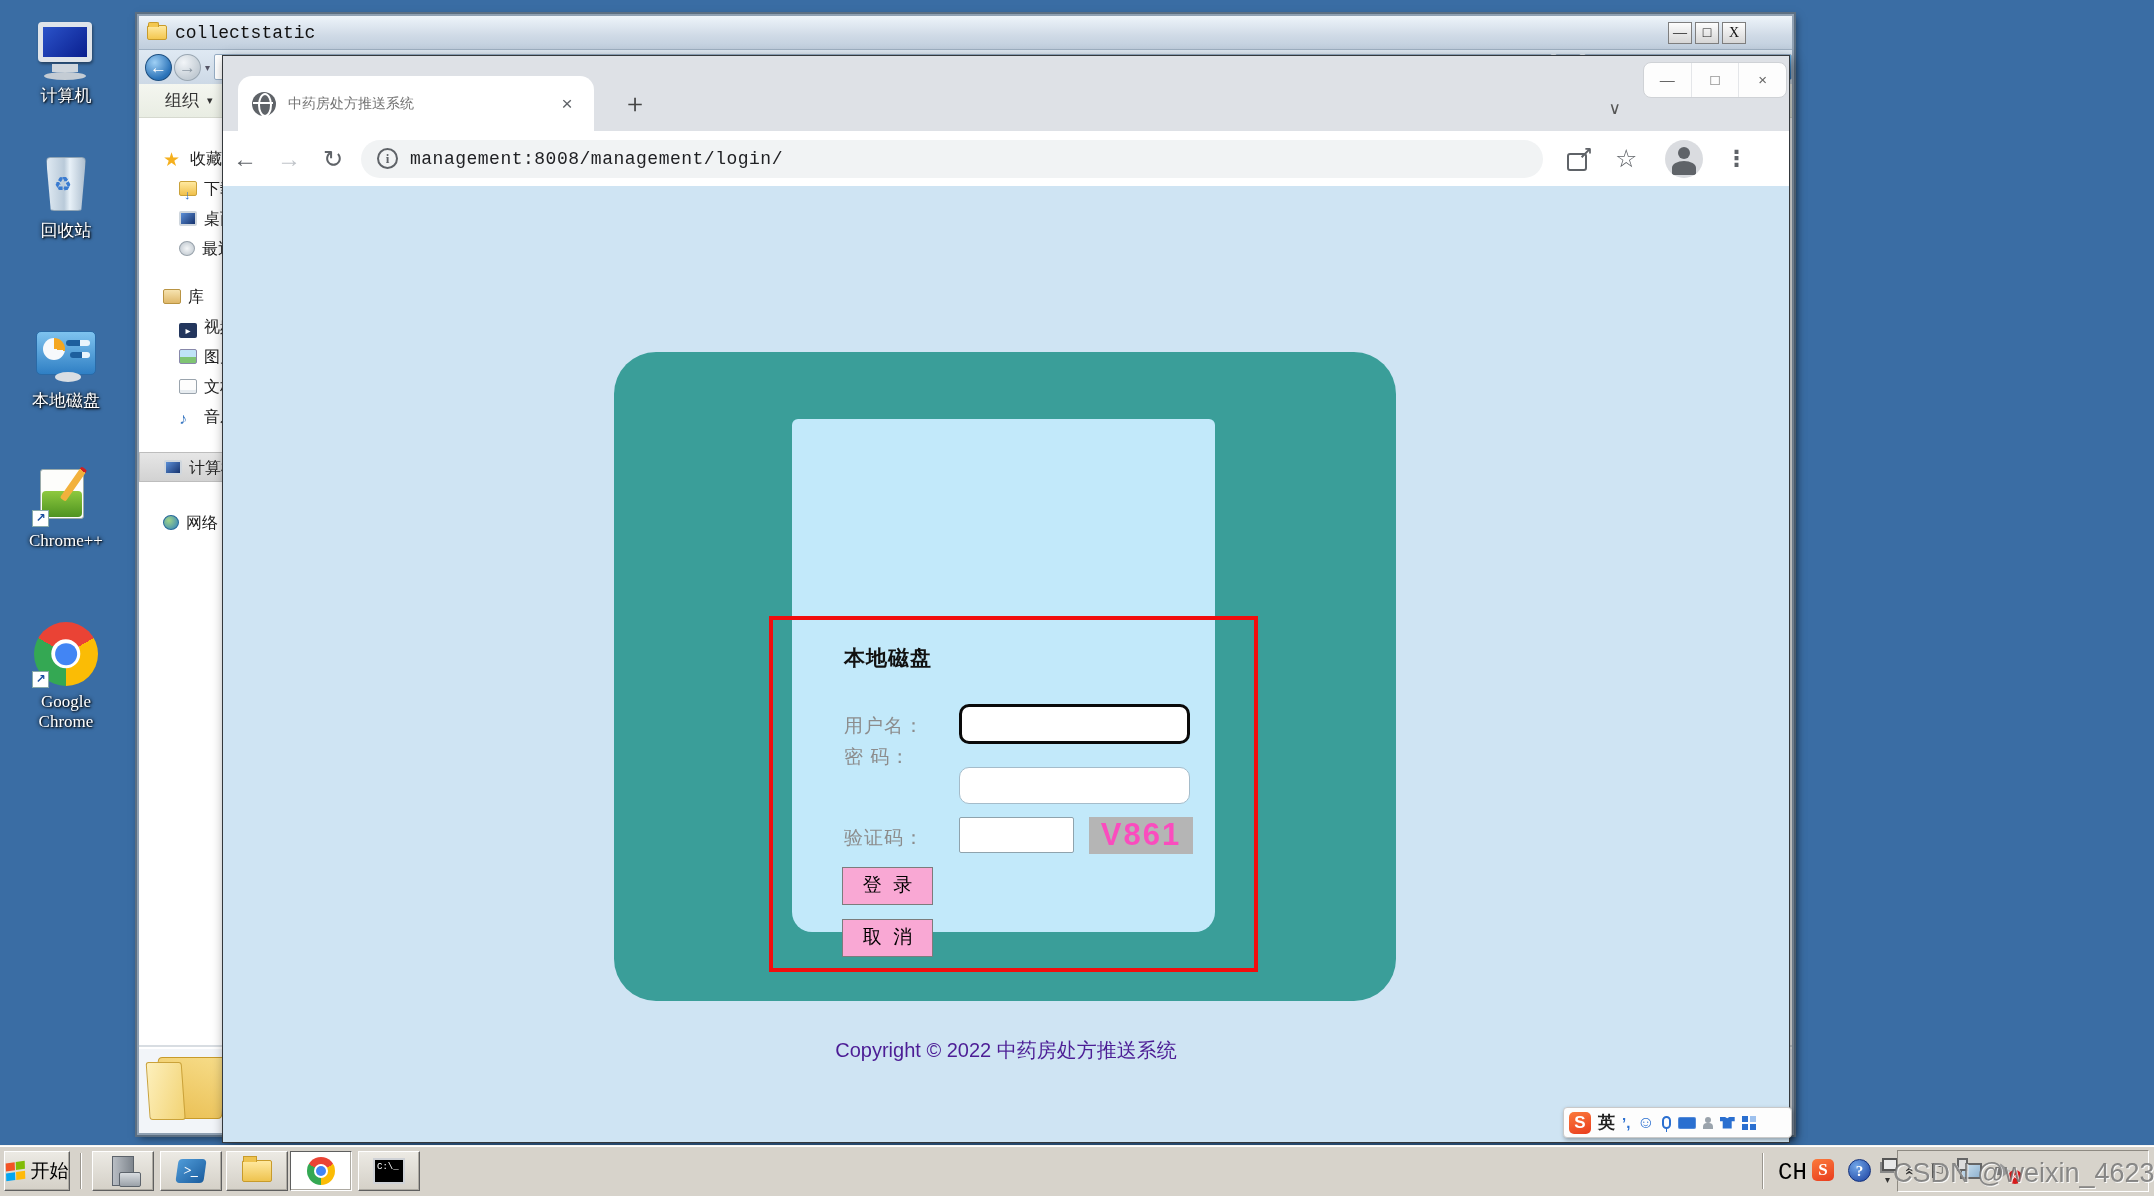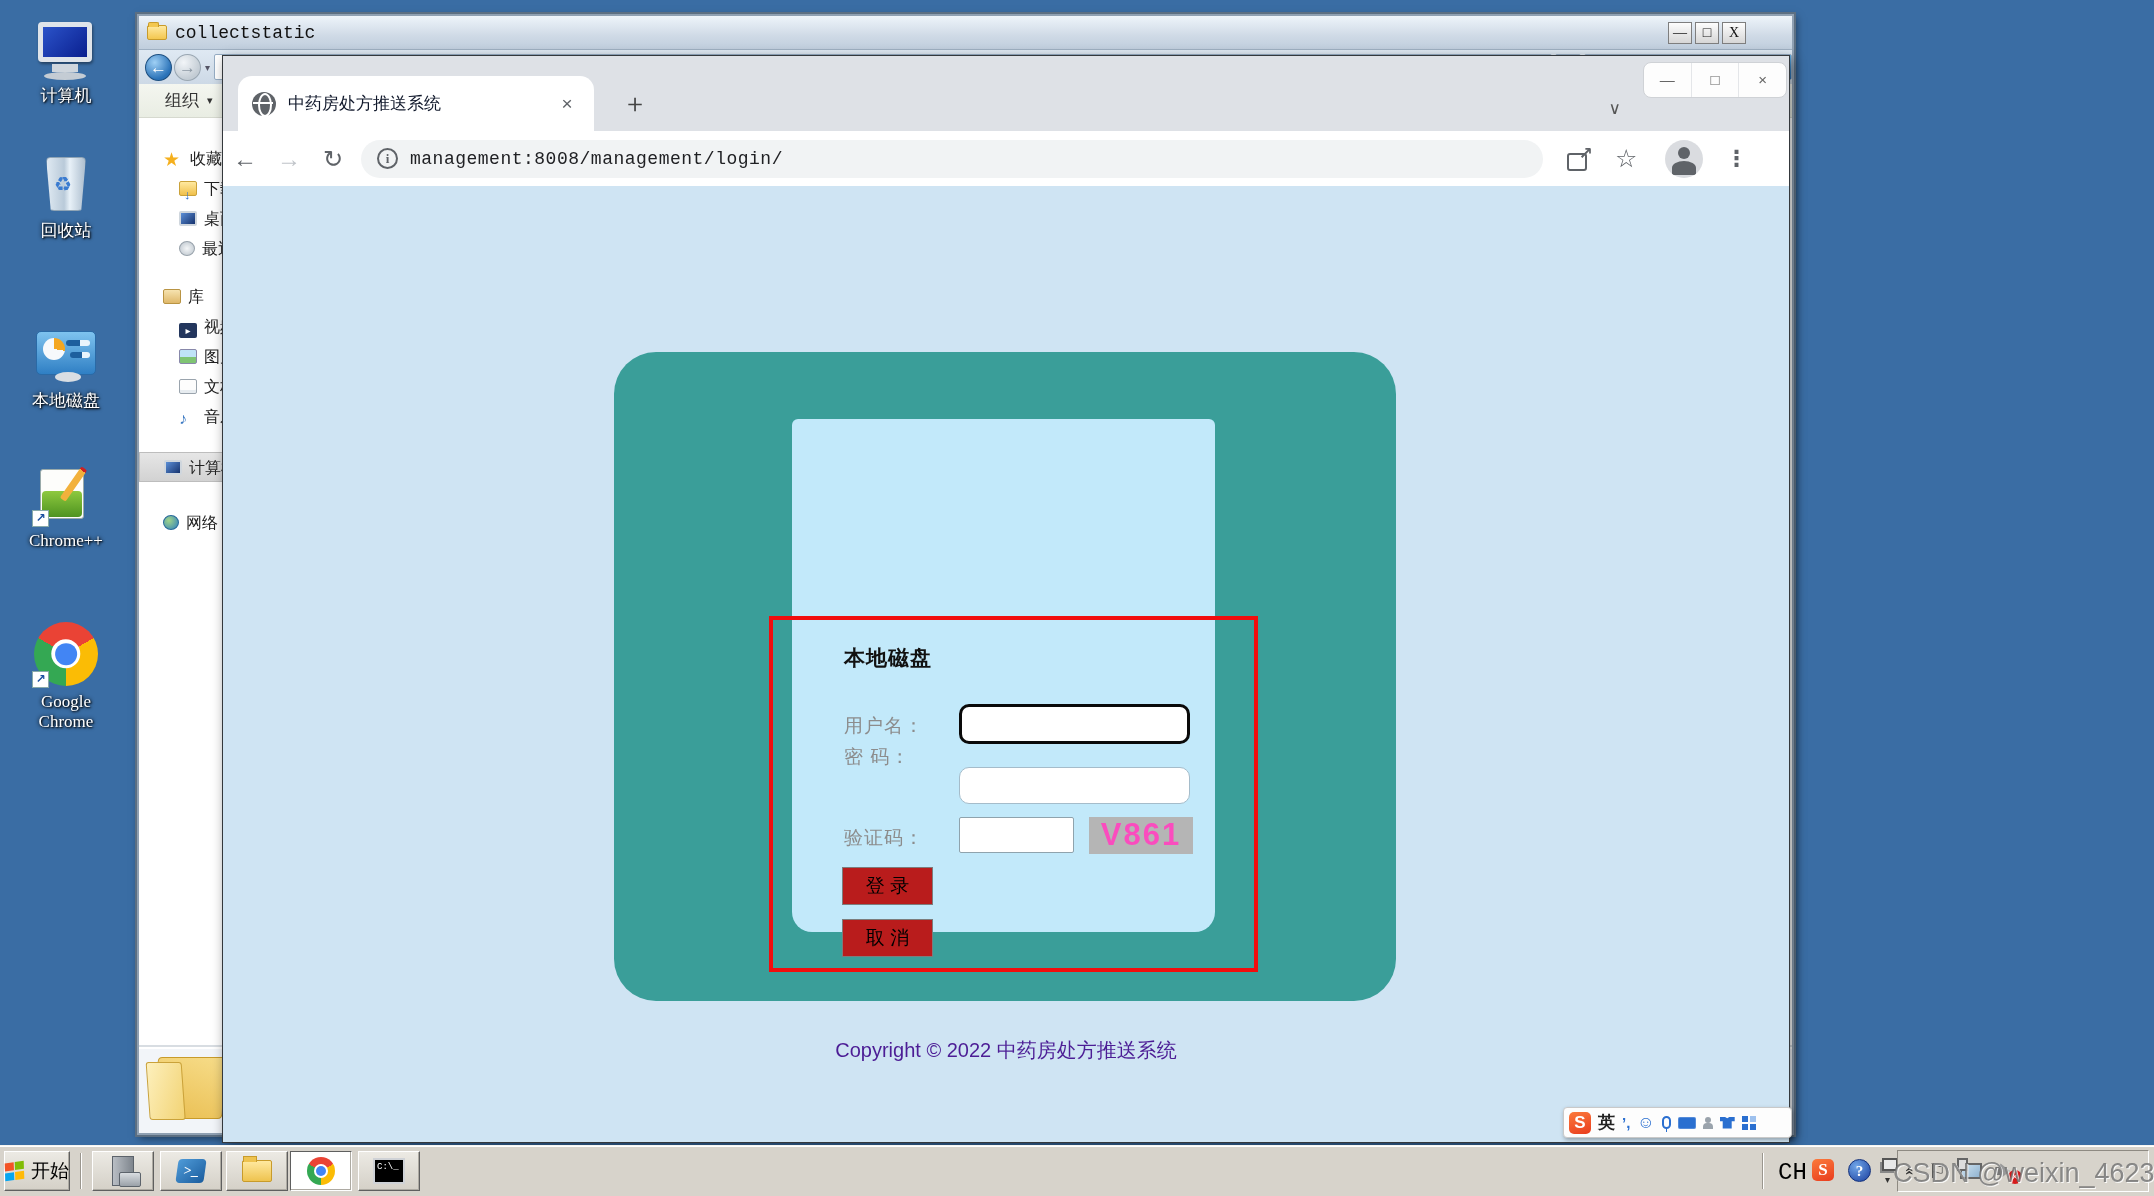--- a/index.html
+++ b/index.html
@@ -71,21 +71,21 @@
 .sbtn::after{content:"";position:absolute;left:15px;top:14px;width:6px;height:2px;background:#fff;transform:rotate(45deg)}
 .refbtn{width:26px;height:26px;background:linear-gradient(180deg,#fdfdfd,#dfe6ee);border:1px solid #96adc4;border-radius:2px;color:#2e8f3c;font-size:16px;text-align:center;line-height:24px;margin:0 3px}
 
 
 #chrome{left:222px;top:55px;width:1568px;height:1088px;background:#dee1e6;border:1px solid #34383c;box-shadow:3px 4px 12px rgba(0,0,0,.45)}
 #tabstrip{position:absolute;left:0;top:0;right:0;height:75px}
 #tab{position:absolute;left:15px;top:20px;width:356px;height:55px;background:#fff;border-radius:14px 14px 0 0;display:flex;align-items:center;padding:0 14px;gap:12px}
 .globe{width:24px;height:24px;border-radius:50%;background:#5f6368;position:relative;flex:none}
 .globe::before{content:"";position:absolute;left:6px;top:1px;width:10px;height:20px;border:2px solid #fff;border-radius:50%}
 .globe::after{content:"";position:absolute;left:1px;top:10px;width:20px;height:2px;background:#fff}
-#tab .ttext{font-size:17px;color:#0f172a;flex:1}
+#tab .ttext{font-size:14px;color:#737373;flex:1}
 .tclose{font-size:19px;color:#5f6368;width:26px;text-align:center}
 .newtab{position:absolute;left:394px;top:30px;width:36px;height:36px;font-size:26px;color:#444;text-align:center;line-height:34px;border-radius:50%}
 #winctl{position:absolute;right:2px;top:6px;width:144px;height:36px;background:#fdfdfd;border:1px solid #cfd2d6;border-radius:8px;display:flex}
 #winctl span{flex:1;text-align:center;line-height:33px;font-size:15px;color:#666;border-left:1px solid #e4e6e9}
 #winctl span:first-child{border-left:none}
 #tabchev{position:absolute;right:168px;top:42px;font-size:17px;color:#555}
 #toolbar{position:absolute;left:0;top:75px;right:0;height:55px;background:#fff;display:flex;align-items:center}
 .navico{font-size:24px;color:#5f6368;width:44px;text-align:center}
 .navico.dis{color:#c0c4c9}
 #omni{height:38px;background:#f1f3f4;border-radius:19px;display:flex;align-items:center;margin-left:6px;padding:0 16px;gap:12px;width:1182px}
@@ -103,21 +103,21 @@
 #teal{position:absolute;left:391px;top:166px;width:782px;height:649px;background:#3a9e99;border-radius:42px}
 #panel{position:absolute;left:569px;top:233px;width:423px;height:513px;background:#c2e9fa;border-radius:6px 6px 20px 20px}
 #redbox{position:absolute;left:546px;top:430px;width:489px;height:356px;border:4px solid #f20d0d;z-index:5}
 #login-title{position:absolute;left:621px;top:458px;font-size:21px;font-weight:bold;color:#111;letter-spacing:1px}
 .flabel{position:absolute;left:621px;font-size:19px;color:#8c8c8c;letter-spacing:1px}
 .finput{position:absolute;left:736px;background:#fff}
 #u-inp{top:518px;width:231px;height:40px;border:3px solid #0a0a0a;border-radius:10px}
 #p-inp{top:581px;width:231px;height:37px;border:1px solid #a5bcca;border-radius:10px}
 #c-inp{top:631px;width:115px;height:36px;border:1px solid #8fa3ad;border-radius:2px}
 #captcha{position:absolute;left:866px;top:631px;width:104px;height:37px;background:#b5b5b5;color:#fa4cbe;font-size:31px;font-weight:bold;text-align:center;line-height:36px;letter-spacing:2px}
-.gbtn{position:absolute;left:619px;width:91px;height:38px;background:#b91c1c;border:1px solid #7c7c7c;font-size:19px;color:#000;text-align:center;line-height:36px;font-family:Liberation Sans, sans-serif;z-index:6}
+.gbtn{position:absolute;left:619px;width:91px;height:38px;background:#f9a8d4;border:1px solid #7c7c7c;font-size:19px;color:#000;text-align:center;line-height:36px;font-family:Liberation Mono, monospace;z-index:6}
 #copy{position:absolute;left:0;right:0;top:851px;text-align:center;font-size:20px;color:#4c1d95}
 
 
 #ime{left:1563px;top:1107px;width:229px;height:31px;background:#fdfdfd;border:1px solid #c9c9c9;border-radius:4px;box-shadow:1px 2px 4px rgba(0,0,0,.3);display:flex;align-items:center;padding:0 5px;gap:7px;z-index:40}
 .slogo{width:22px;height:22px;background:linear-gradient(160deg,#fb7a3c,#e93d1e);border-radius:5px;color:#fff;font-weight:bold;font-size:17px;text-align:center;line-height:22px}
 #ime .mode{font-size:17px;color:#222;font-weight:bold}
 .imeico{color:#2a6fd0;font-size:15px;line-height:1}
 .ime-mic{width:9px;height:13px;border:2px solid #2a6fd0;border-radius:5px;position:relative}
 .ime-mic::after{content:"";position:absolute;left:2px;bottom:-5px;width:1px;height:4px;background:#2a6fd0}
 .ime-kbd{width:18px;height:12px;background:#2a6fd0;border-radius:2px;box-shadow:inset 0 0 0 1px #fff3}
@@ -125,21 +125,21 @@
 .ime-person::before{content:"";position:absolute;left:2px;top:0;width:6px;height:6px;border-radius:50%;background:#9aa3ac}
 .ime-person::after{content:"";position:absolute;left:0;top:6px;width:10px;height:6px;border-radius:4px 4px 0 0;background:#9aa3ac}
 .ime-shirt{width:15px;height:12px;background:#2a6fd0;clip-path:polygon(0 0,30% 0,50% 15%,70% 0,100% 0,100% 40%,80% 40%,80% 100%,20% 100%,20% 40%,0 40%)}
 .ime-grid{width:14px;height:14px;display:grid;grid-template-columns:6px 6px;gap:2px}
 .ime-grid b{width:6px;height:6px;background:#2a6fd0}
 .ime-grid b:nth-child(2){background:#9ec1ee}
 
 
 #taskbar{left:0;top:1145px;width:2154px;height:51px;background:#d7d3cb;border-top:1px solid #f6f5f1;box-shadow:inset 0 1px 0 #fff;z-index:30}
 .raised{background:linear-gradient(180deg,#eceae4,#d4d0c7);border:1px solid;border-color:#fff #5f5f5f #5f5f5f #fff;box-shadow:inset -1px -1px 0 #adaaa2}
-#startbtn{position:absolute;left:4px;top:5px;width:66px;height:40px;display:flex;align-items:center;justify-content:space-between;gap:5px;font-size:19px;color:#000}
+#startbtn{position:absolute;left:4px;top:5px;width:66px;height:40px;display:flex;align-items:center;justify-content:center;gap:5px;font-size:19px;color:#000}
 .wflag{width:20px;height:18px;display:grid;grid-template-columns:9px 9px;gap:1px;transform:skewY(-6deg) rotate(-2deg)}
 .wflag b{width:9px;height:8px}
 .wflag b:nth-child(1){background:#f35325}.wflag b:nth-child(2){background:#81bc06}
 .wflag b:nth-child(3){background:#05a6f0}.wflag b:nth-child(4){background:#ffba08}
 .tsep{position:absolute;top:7px;width:2px;height:36px;background:#9a968e;border-right:1px solid #fff}
 .tb{position:absolute;top:5px;width:62px;height:40px;display:flex;align-items:center;justify-content:center}
 .tb.active{background:#fff;border-color:#5f5f5f #fff #fff #5f5f5f}
 .srv{width:22px;height:30px;background:linear-gradient(90deg,#b9bec4,#7e858d);border:1px solid #5c636b;position:relative}
 .srv::after{content:"";position:absolute;right:-8px;bottom:-2px;width:20px;height:13px;background:linear-gradient(180deg,#d9dde1,#9aa1a8);border:1px solid #5c636b;border-radius:2px}
 .psh{width:28px;height:24px;background:linear-gradient(135deg,#4f9bd8,#1b5d9e);transform:skewX(-8deg);border-radius:4px;color:#fff;font-weight:bold;font-size:14px;line-height:24px;text-align:center}

